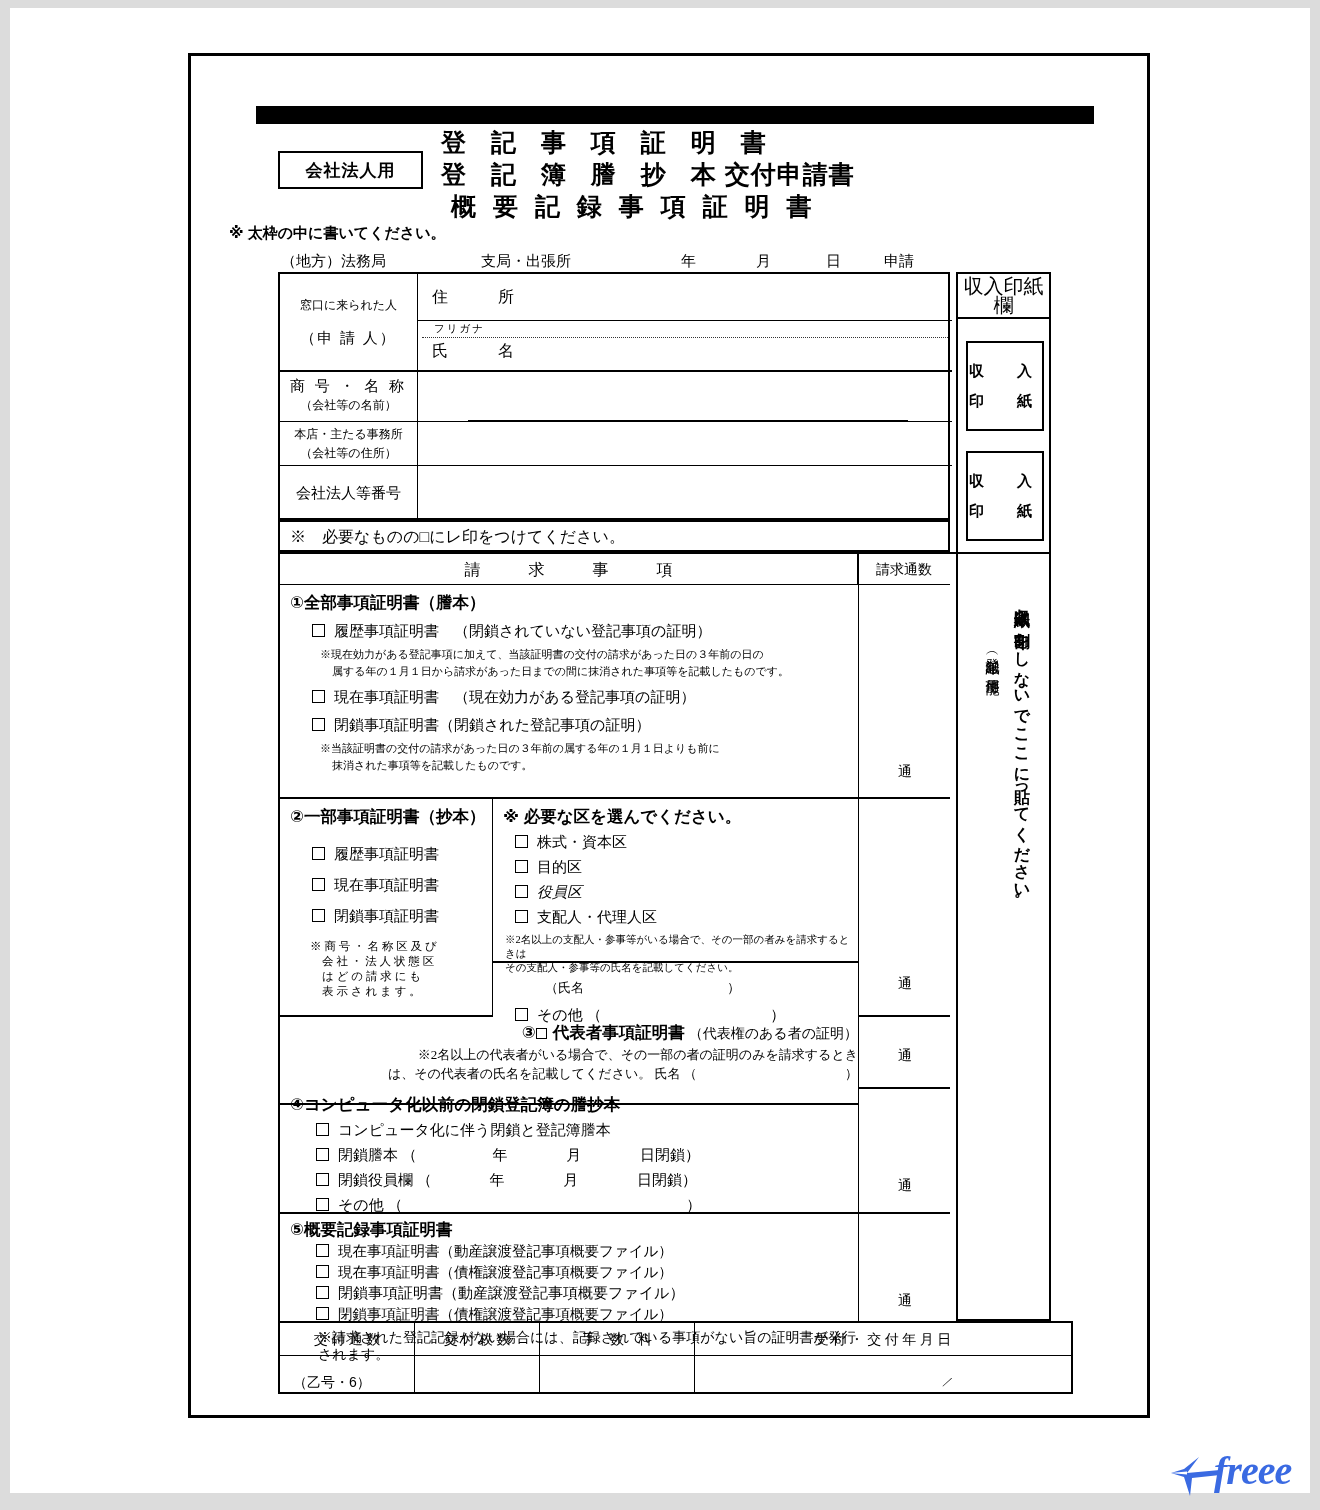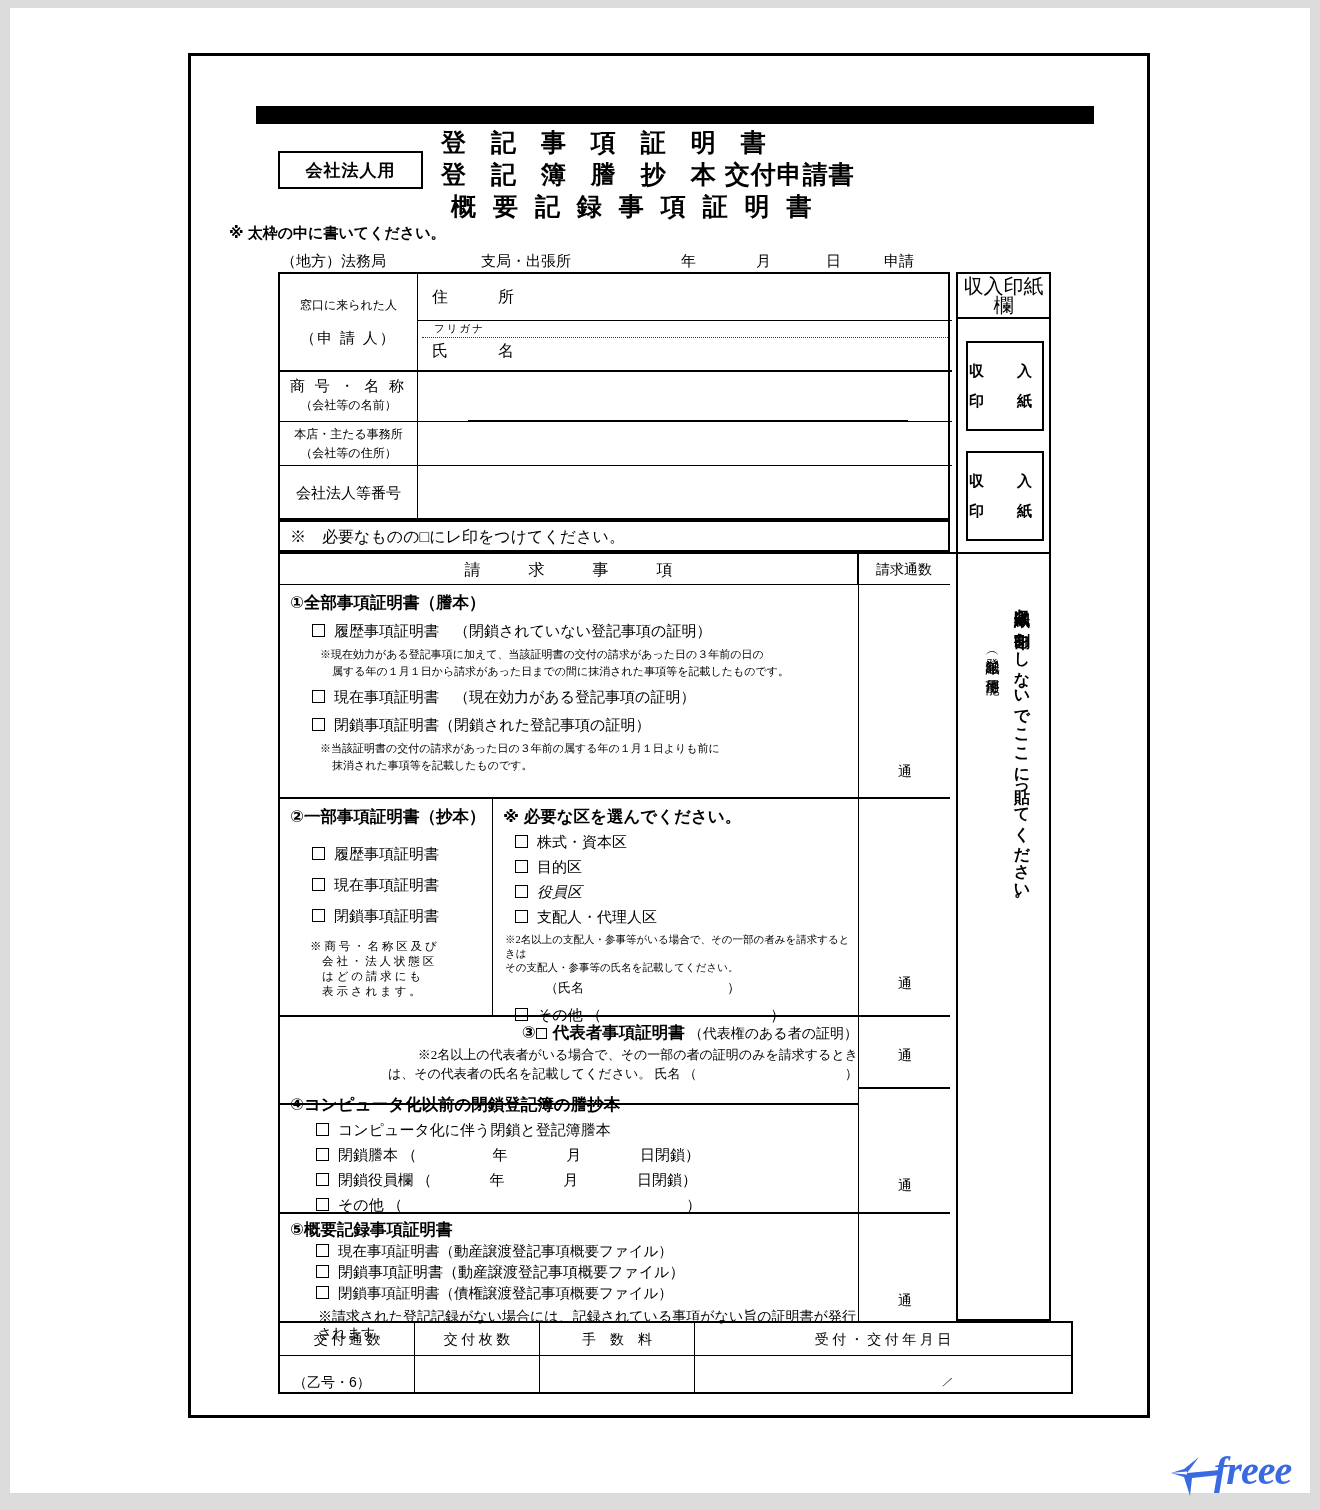--- a/index.html
+++ b/index.html
@@ -364,21 +364,21 @@
           <span class="cb"></span><span>閉鎖事項証明書</span>
         </div>
         <div class="subnote" style="padding-left:20px;padding-top:10px;line-height:15px;font-size:11.5px;">
           <div>※ 商 号 ・ 名 称 区 及 び</div>
           <div style="padding-left:12px">会 社 ・ 法 人 状 態 区</div>
           <div style="padding-left:12px">は ど の 請 求 に も</div>
           <div style="padding-left:12px">表 示 さ れ ま す 。</div>
         </div>
       </div>
 
-      <div class="cell bb2" style="left:213px; top:245px; width:365px; height:218px; padding:7px 0 0 10px;">
+      <div class="cell bb2" style="left:213px; top:245px; width:365px; height:164px; padding:7px 0 0 10px;">
         <div class="sec-head">※ 必要な区を選んでください。</div>
         <div class="item" style="padding-left:12px;padding-top:2px;">
           <span class="cb"></span><span>株式・資本区</span>
         </div>
         <div class="item" style="padding-left:12px;">
           <span class="cb"></span><span>目的区</span>
         </div>
         <div class="item" style="padding-left:12px;font-style:italic;">
           <span class="cb"></span><span>役員区</span>
         </div>
@@ -442,20 +442,23 @@
         </div>
       </div>
       <div class="cell bb2" style="left:578px; top:535px; width:92px; height:125px;">
         <span class="tsu" style="left:40px; top:88px;">通</span>
       </div>
 
       <div class="cell bb2" style="left:0; top:660px; width:578px; height:109px; padding:5px 0 0 10px;">
         <div class="sec-head">⑤概要記録事項証明書</div>
         <div class="item" style="padding-left:26px;line-height:21px;font-size:14.5px;">
           <span class="cb"></span><span>現在事項証明書（動産譲渡登記事項概要ファイル）</span>
+        </div>
+        <div class="item" style="padding-left:26px;line-height:21px;font-size:14.5px;">
+          <span class="cb"></span><span>現在事項証明書（債権譲渡登記事項概要ファイル）</span>
         </div>
         <div class="item" style="padding-left:26px;line-height:21px;font-size:15px;">
           <span class="cb"></span><span>閉鎖事項証明書（動産譲渡登記事項概要ファイル）</span>
         </div>
         <div class="item" style="padding-left:26px;line-height:21px;font-size:14.5px;">
           <span class="cb"></span><span>閉鎖事項証明書（債権譲渡登記事項概要ファイル）</span>
         </div>
         <div class="subnote" style="padding-left:28px;padding-top:4px;font-size:14px;">※請求された登記記録がない場合には、記録されている事項がない旨の証明書が発行されます。</div>
       </div>
       <div class="cell" style="left:578px; top:660px; width:92px; height:109px;">

